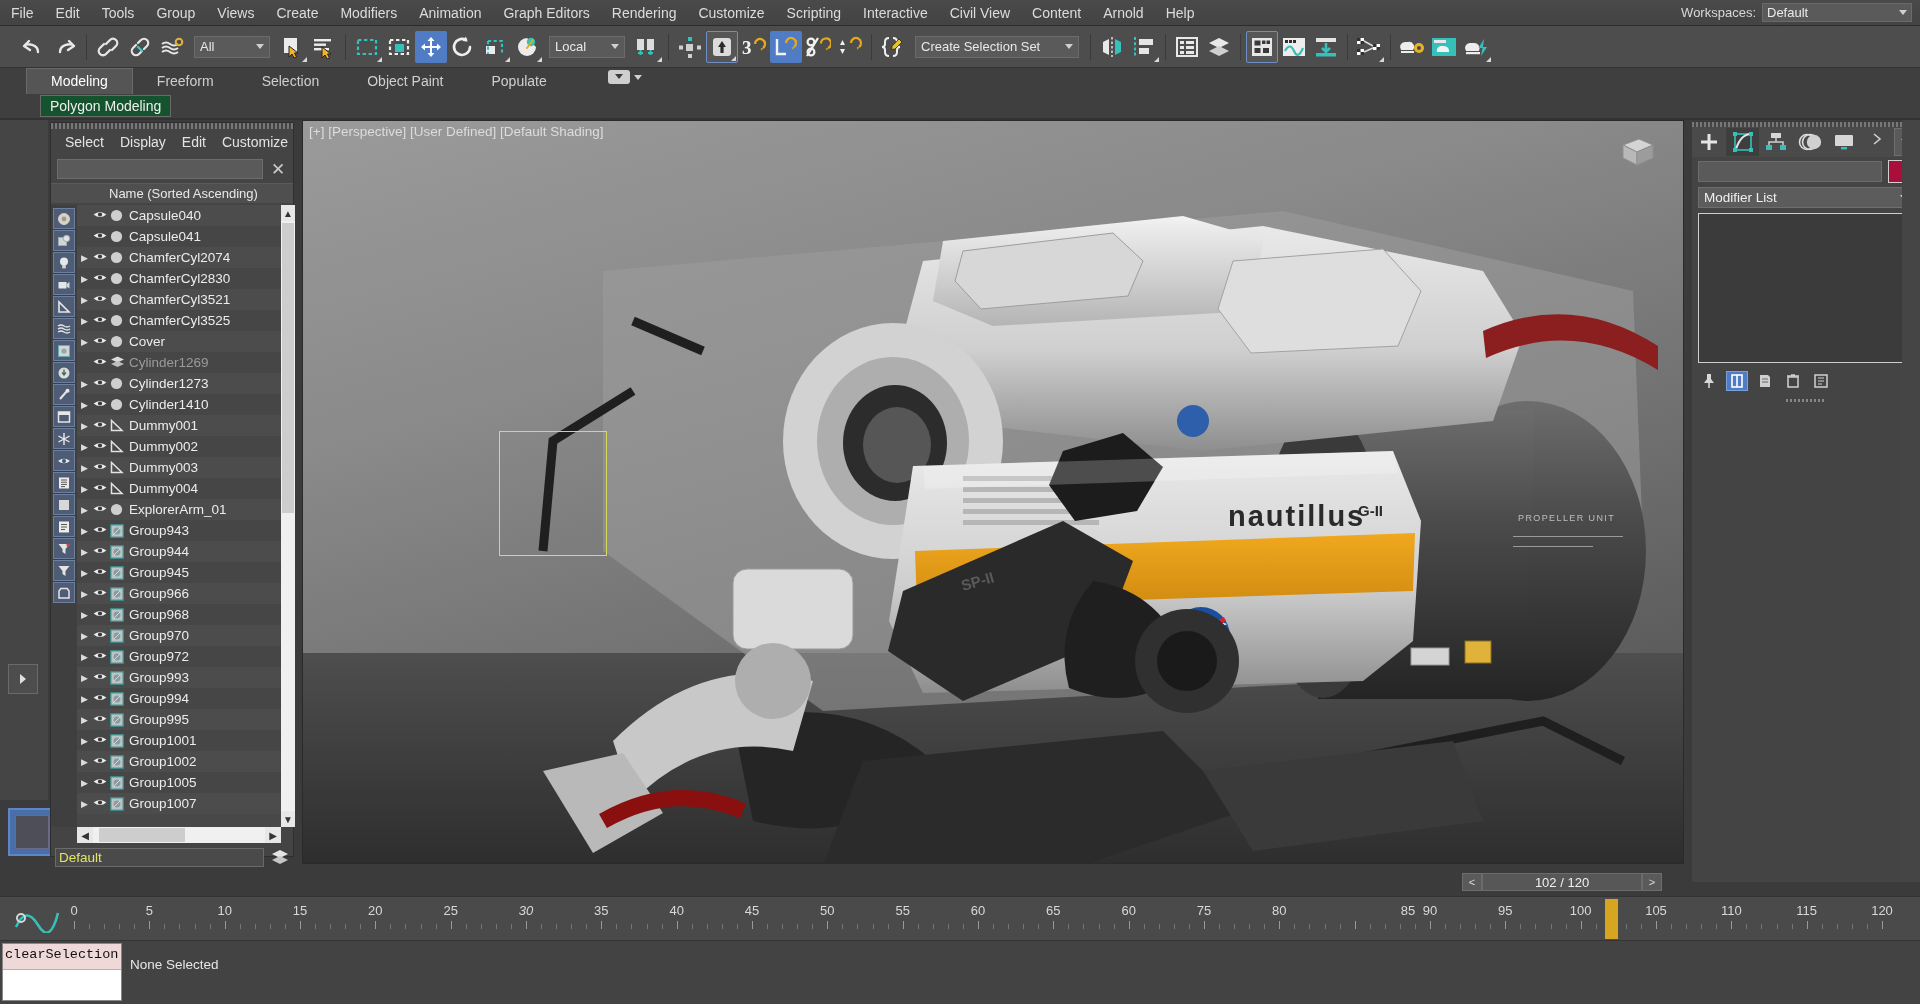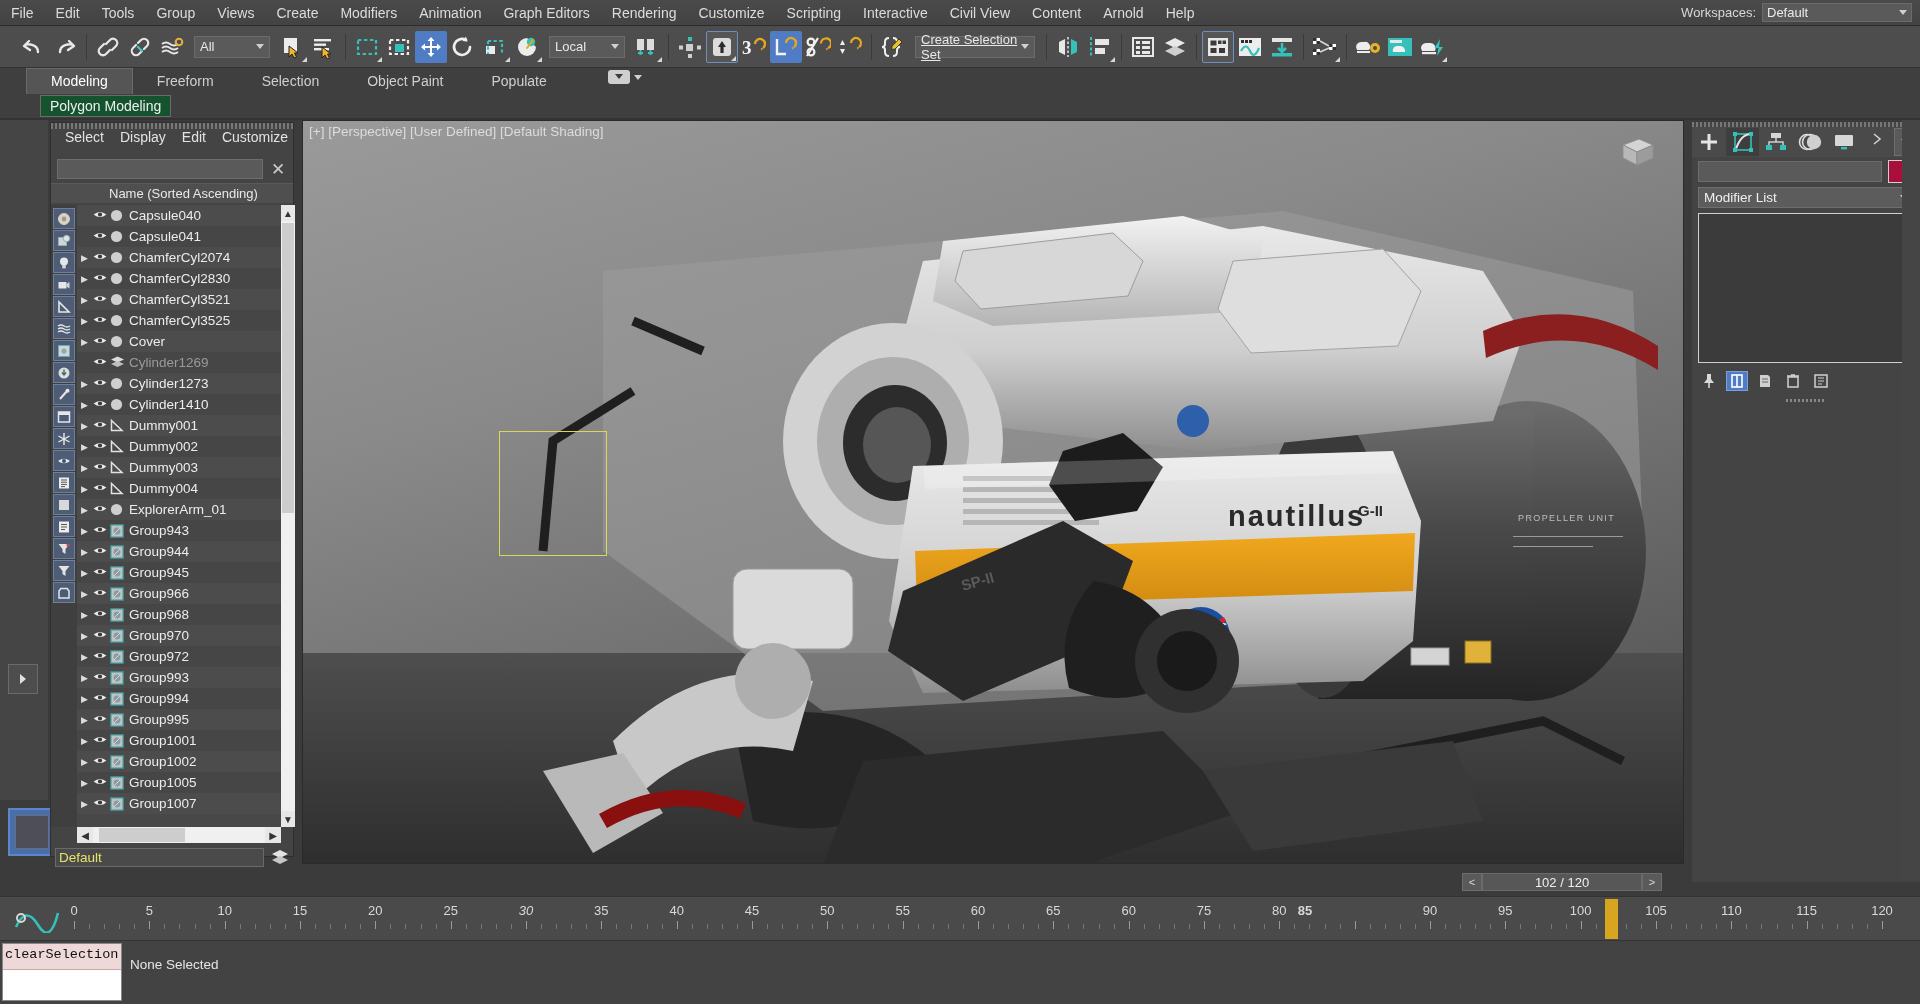--- a/index.html
+++ b/index.html
@@ -55,21 +55,21 @@
   #lstrip-top { position:absolute; left:8px; top:664px; width:30px; height:30px;
     background:#4d4d4d; border:1px solid #6a6a6a; display:flex; align-items:center; justify-content:center; }
   #lstrip-sq { position:absolute; left:8px; top:808px; width:48px; height:48px;
     background:#4a6ea8; border:2px solid #5c86c8; }
   #lstrip-sq i { display:block; width:34px;height:34px; margin:5px; background:#4e4e58; border:1px solid #6a6a8a; }
 
   
   #explorer { position:absolute; left:50px; top:122px; width:244px; height:735px;
     background:#444; border:1px solid #2f2f2f; }
   #exp-grip { height:6px; background:repeating-linear-gradient(90deg,#777 0 2px,#444 2px 4px); }
-  #exp-menu { height:26px; display:flex; gap:16px; padding-left:14px; font-size:14px; color:#e3e3e3; }
+  #exp-menu { height:26px; display:flex; align-items:center; gap:16px; padding-left:14px; font-size:14px; color:#e3e3e3; }
   #exp-search-row { height:28px; display:flex; align-items:center; padding:0 6px; gap:6px; }
   #exp-search { flex:1; height:20px; background:#5a5a5a; border:1px solid #6d6d6d; }
   #exp-x { width:18px; text-align:center; font-size:17px; color:#c9c9c9; }
   #exp-head { height:20px; background:#4f4f4f; display:flex; align-items:center;
     padding-left:58px; font-size:13px; color:#e8e8e8; border-top:1px solid #5a5a5a; }
   #exp-body { position:absolute; left:0; top:82px; width:244px; height:622px; display:flex; }
   #exp-vstrip { width:26px; background:#3f3f3f; padding-top:2px; }
   .vsb { width:22px;height:21px;margin:1px 2px; background:#4e5d75; border:1px solid #6d7f9a;
     display:flex; align-items:center;justify-content:center; }
   #exp-list { flex:1; background:#484848; overflow:hidden; position:relative; }
@@ -336,21 +336,21 @@
       </svg>
     </div>
   <div class="tbsep"></div>
   <div class="tb">
     <svg width="26" height="24" viewBox="0 0 26 24">
         <path d="M9 3 q-4 0 -4 4 v2 q0 3 -3 3 q3 0 3 3 v2 q0 4 4 4" stroke="#efefef" stroke-width="2" fill="none"></path>
         <path d="M13 3 q4 0 4 4 v2 q0 3 3 3 q-3 0 -3 3 v2 q0 4 -4 4" stroke="#efefef" stroke-width="2" fill="none"></path>
         <path d="M19 4 l3 3 l-7 7 l-3.4 0.5 l0.5 -3.4 Z" fill="#e6c32e" stroke="#222" stroke-width="0.8"></path>
       </svg>
     </div>
-  <div class="combo" style="width:120px;margin:0 6px;text-decoration:underline;">
+  <div class="combo" style="width:164px;margin:0 6px;">
     <span>Create Selection Set</span>
     <span class="caret"></span>
   </div>
   <div class="tbsep"></div>
   <div class="tb">
     <svg width="26" height="24" viewBox="0 0 26 24">
         <path d="M10 4 L10 20 L4 17 L4 7 Z" fill="#e8e8e8"></path>
         <path d="M16 4 L16 20 L22 17 L22 7 Z" fill="#35c0ba"></path>
         <path d="M13 2 v20" stroke="#d8d8d8" stroke-width="1.6" stroke-dasharray="2.5,2"></path>
       </svg>
@@ -1191,21 +1191,21 @@
       <div class="tlab" style="left: 922px;">60</div>
       <div class="tick" style="left: 997.333px;"></div>
       <div class="tlab" style="left: 997.333px;">65</div>
       <div class="tick" style="left: 1072.67px;"></div>
       <div class="tlab" style="left: 1072.67px;">60</div>
       <div class="tick" style="left: 1148px;"></div>
       <div class="tlab" style="left: 1148px;">75</div>
       <div class="tick" style="left: 1223.33px;"></div>
       <div class="tlab" style="left: 1223.33px;">80</div>
       <div class="tick" style="left: 1298.67px;"></div>
-      <div class="tlab" style="left: 1249px; font-weight: bold;">85</div>
+      <div class="tlab" style="left: 1352px;">85</div>
       <div class="tick" style="left: 1374px;"></div>
       <div class="tlab" style="left: 1374px;">90</div>
       <div class="tick" style="left: 1449.33px;"></div>
       <div class="tlab" style="left: 1449.33px;">95</div>
       <div class="tick" style="left: 1524.67px;"></div>
       <div class="tlab" style="left: 1524.67px;">100</div>
       <div class="tick" style="left: 1600px;"></div>
       <div class="tlab" style="left: 1600px;">105</div>
       <div class="tick" style="left: 1675.33px;"></div>
       <div class="tlab" style="left: 1675.33px;">110</div>

